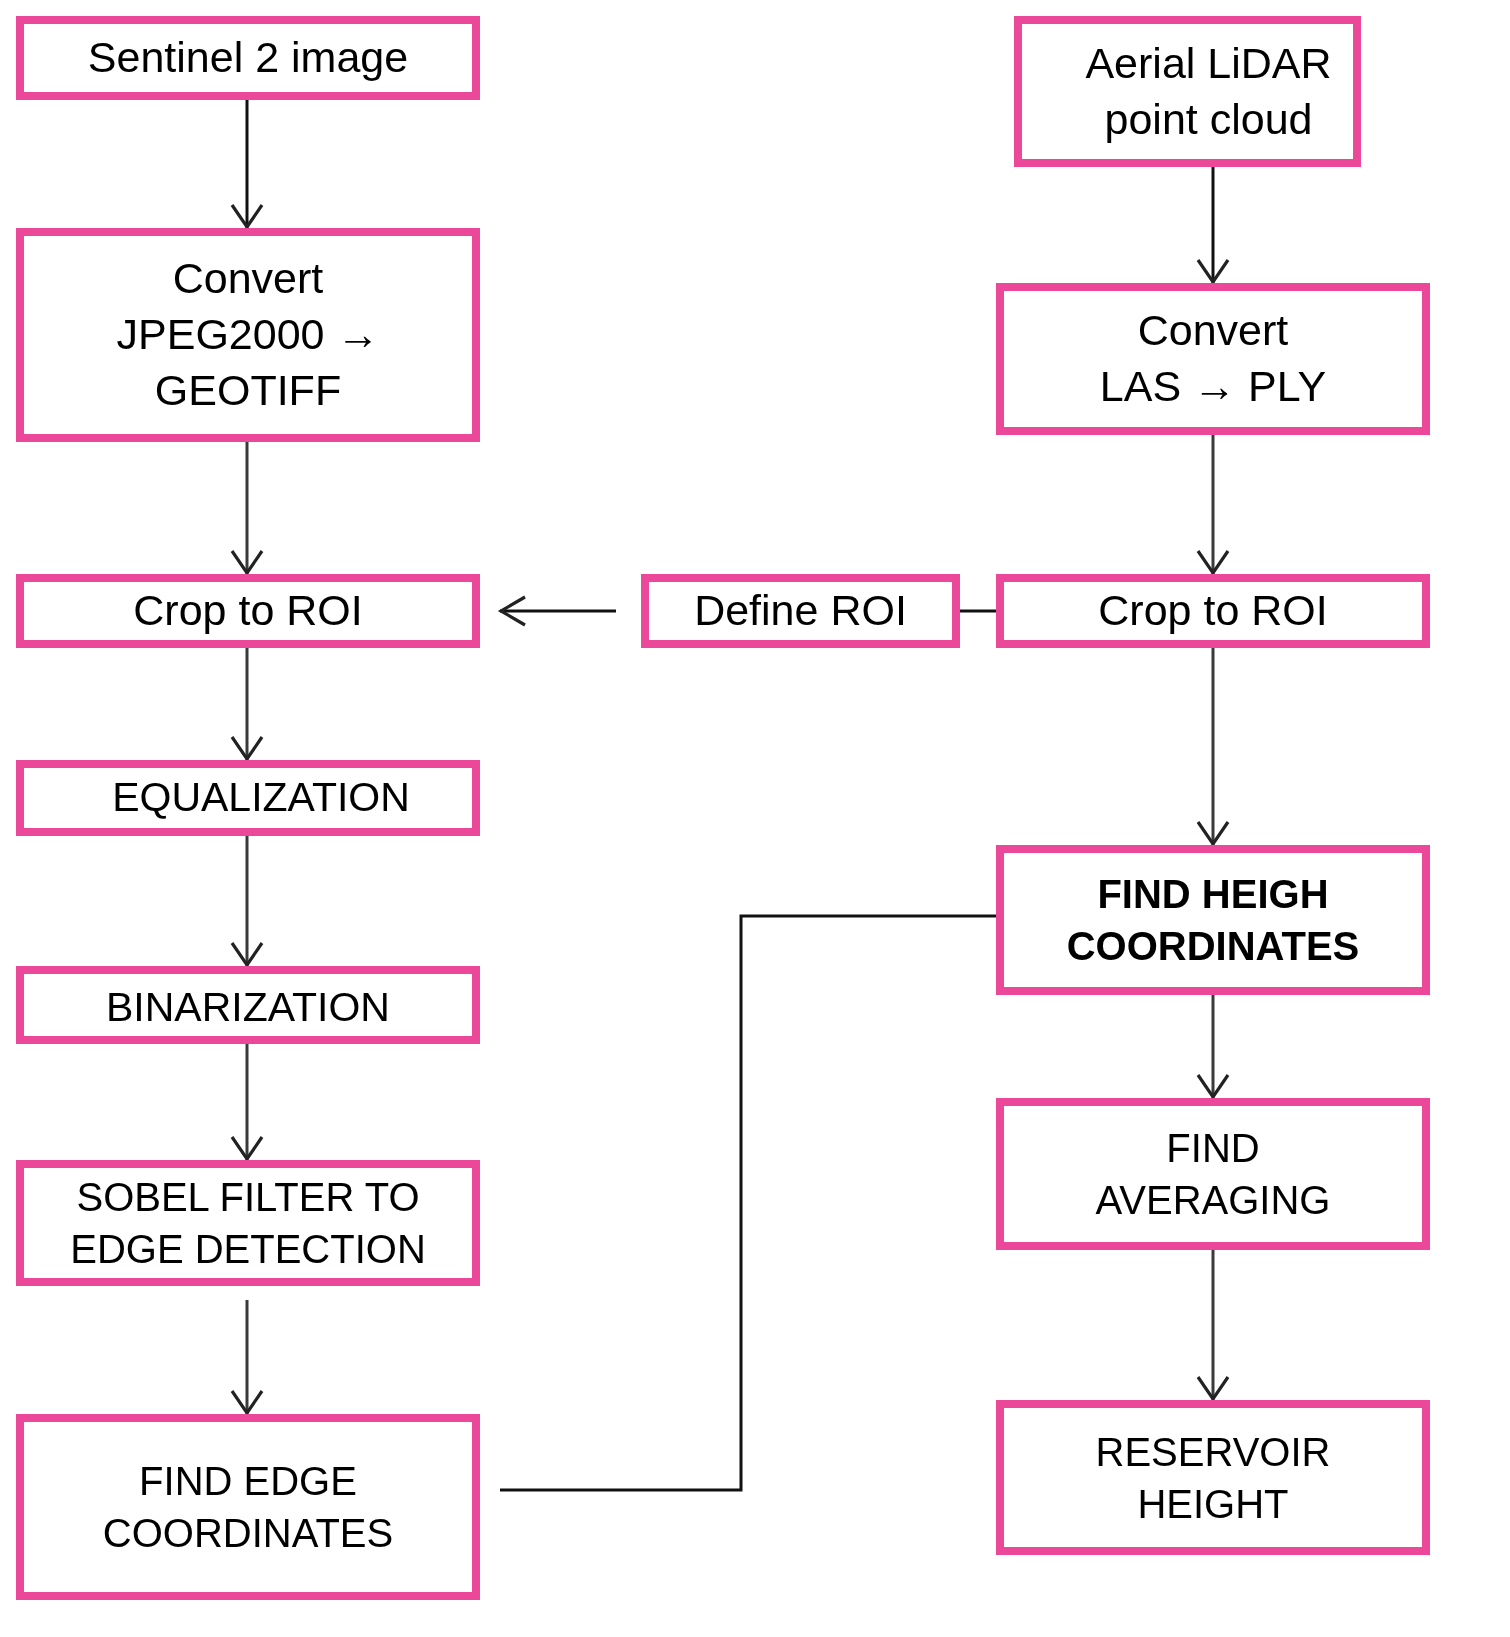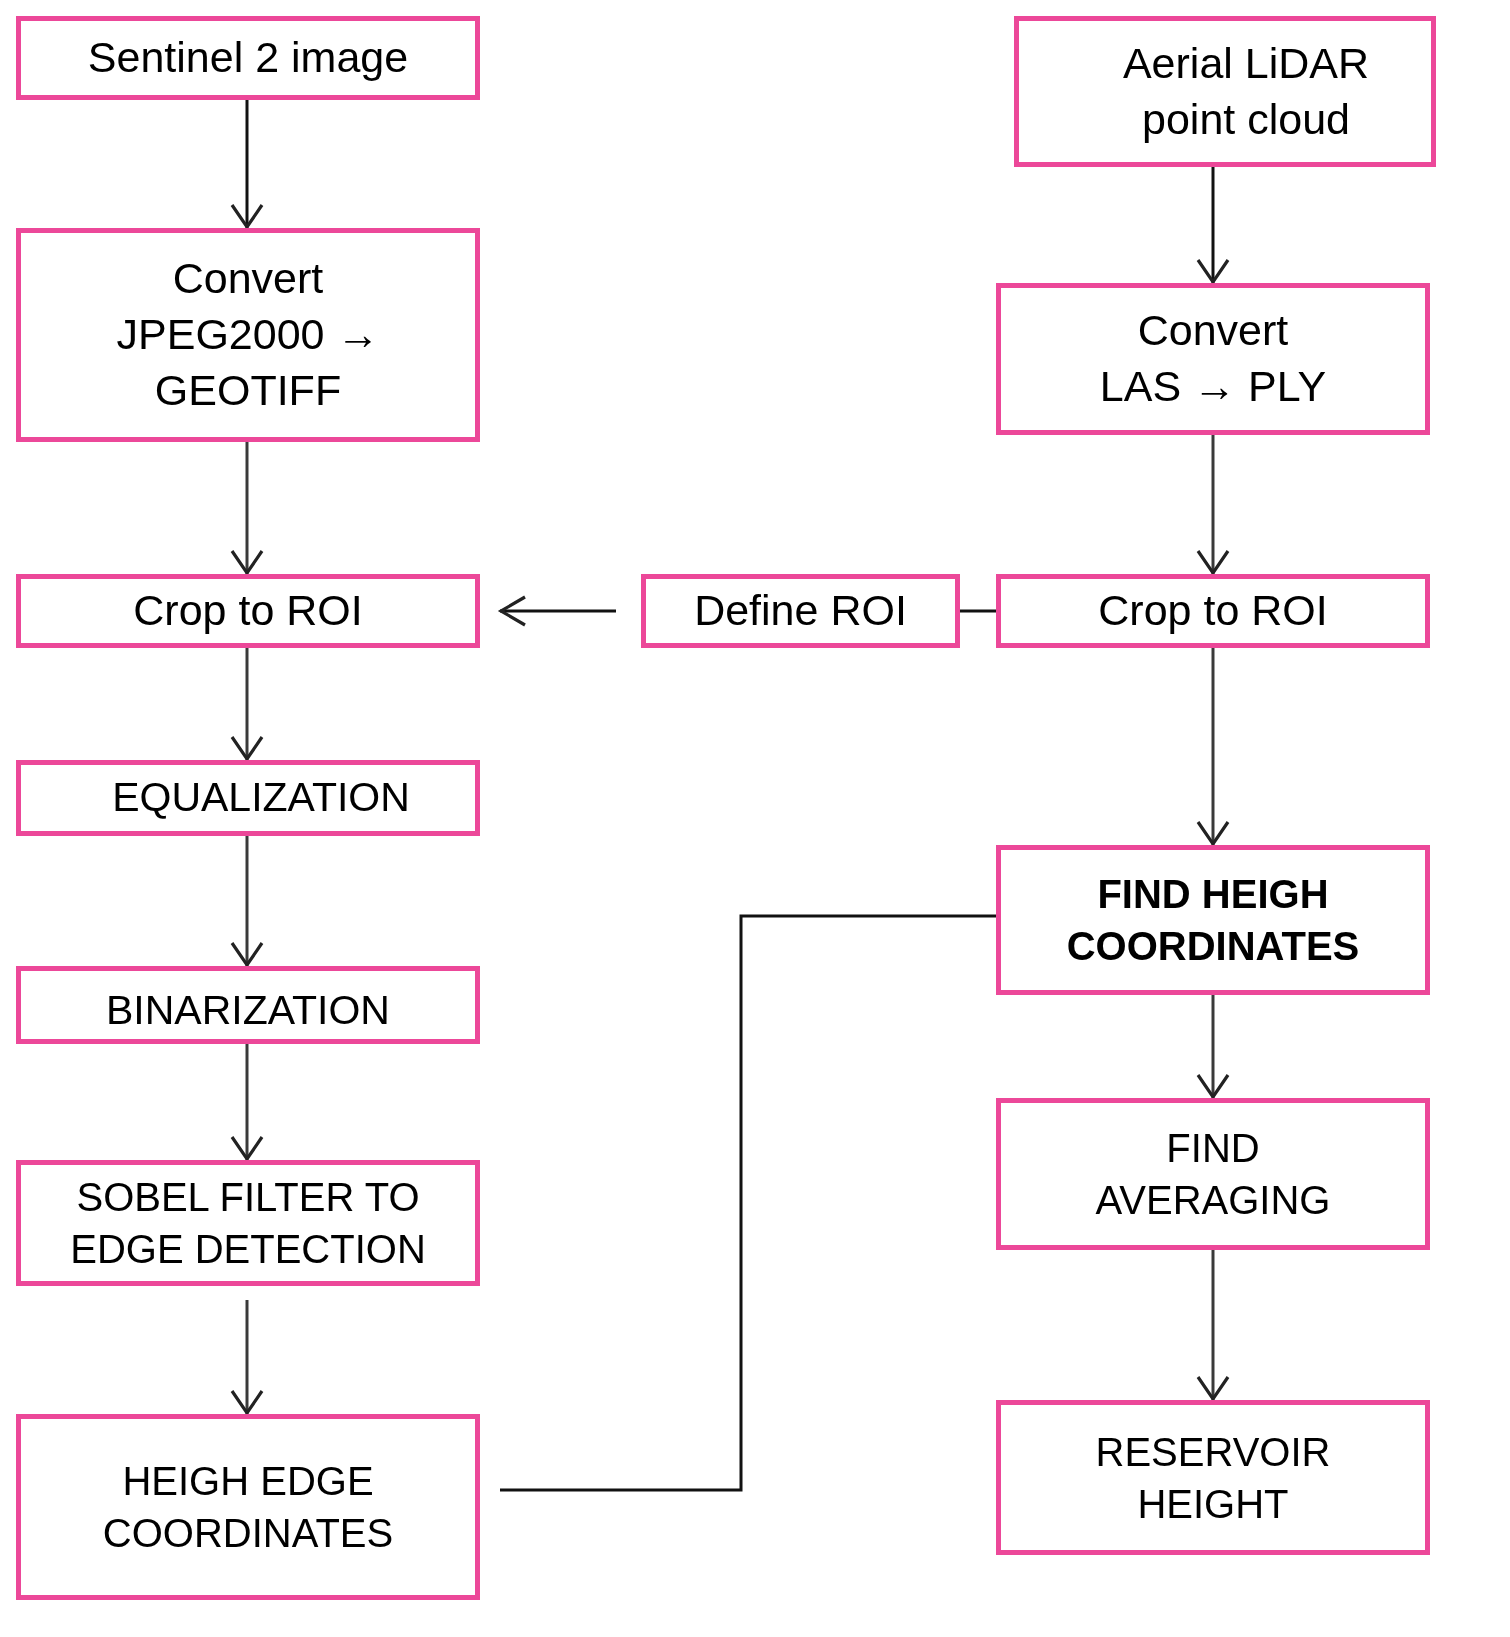--- a/index.html
+++ b/index.html
@@ -12,21 +12,21 @@
     position: relative;
     width: 1510px;
     height: 1637px;
     background: #ffffff;
     font-family: "Liberation Sans", "DejaVu Sans", sans-serif;
     overflow: hidden;
   }
   .node {
     position: absolute;
     box-sizing: border-box;
-    border: 5px solid #ec4899;
+    border: 8px solid #ec4899;
     background: #ffffff;
     display: flex;
     align-items: center;
     justify-content: center;
     text-align: center;
     color: #000000;
     line-height: 1.30;
     padding: 2px 6px;
     z-index: 3;
   }
@@ -153,29 +153,29 @@
   <div class="node fs-md" style="left:16px; top:966px; width:464px; height:78px;align-items:flex-end;">
     <span class="label">BINARIZATION</span>
   </div>
 
   <div class="node fs-sm" style="left:16px; top:1160px; width:464px; height:126px;">
     <span class="label">SOBEL FILTER TO
 EDGE DETECTION</span>
   </div>
 
   <div class="node fs-sm" style="left:16px; top:1414px; width:464px; height:186px;">
-    <span class="label">HEIGH EDGE
+    <span class="label">FIND EDGE
 COORDINATES</span>
   </div>
 
   <div class="node fs-lg" style="left:616px; top:574px; width:319px; height:74px;margin-left:25px;">
     <span class="label">Define ROI</span>
   </div>
 
-  <div class="node fs-lg" style="left:1014px; top:16px; width:422px; height:151px;padding-left:48px;">
+  <div class="node fs-lg" style="left:1014px; top:16px; width:347px; height:151px;padding-left:48px;">
     <span class="label">Aerial LiDAR
 point cloud</span>
   </div>
 
   <div class="node fs-lg" style="left:996px; top:283px; width:434px; height:152px;">
     <span class="label">Convert
 LAS → PLY</span>
   </div>
 
   <div class="node fs-lg" style="left:996px; top:574px; width:434px; height:74px;">

